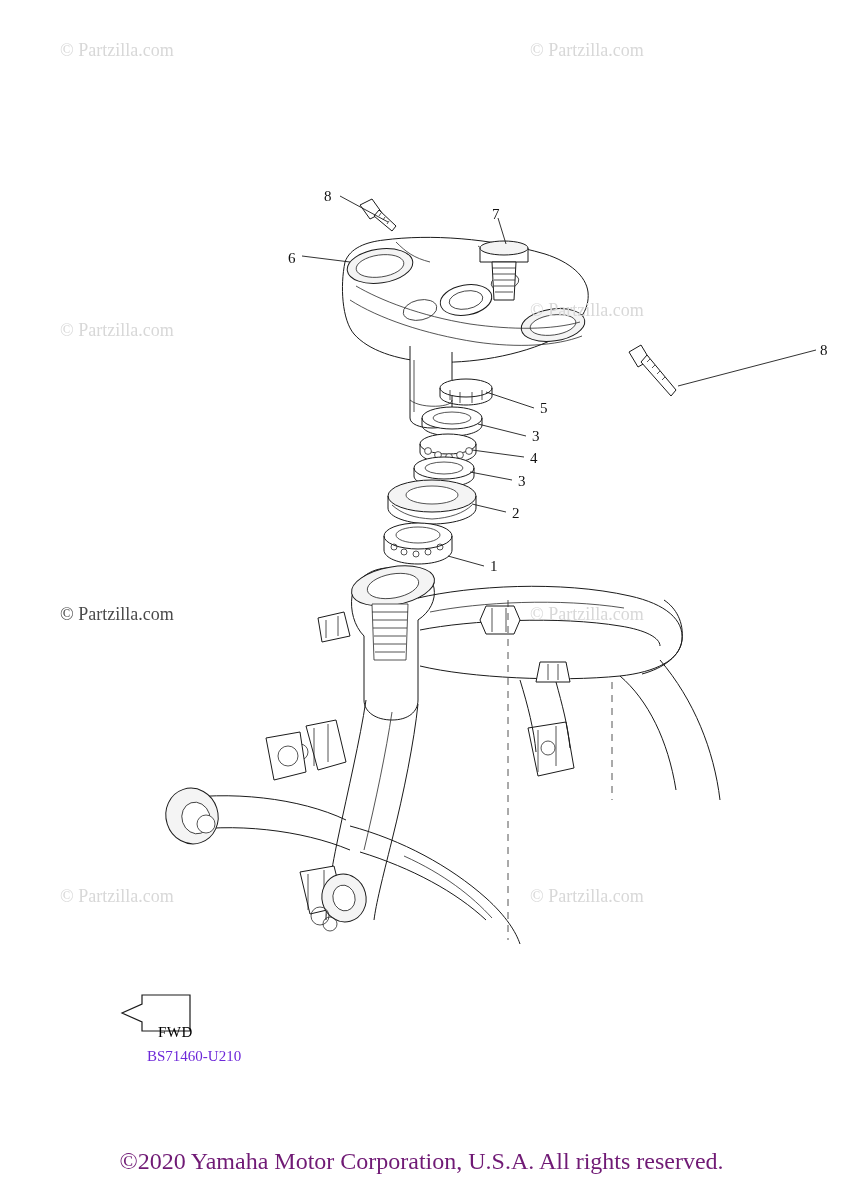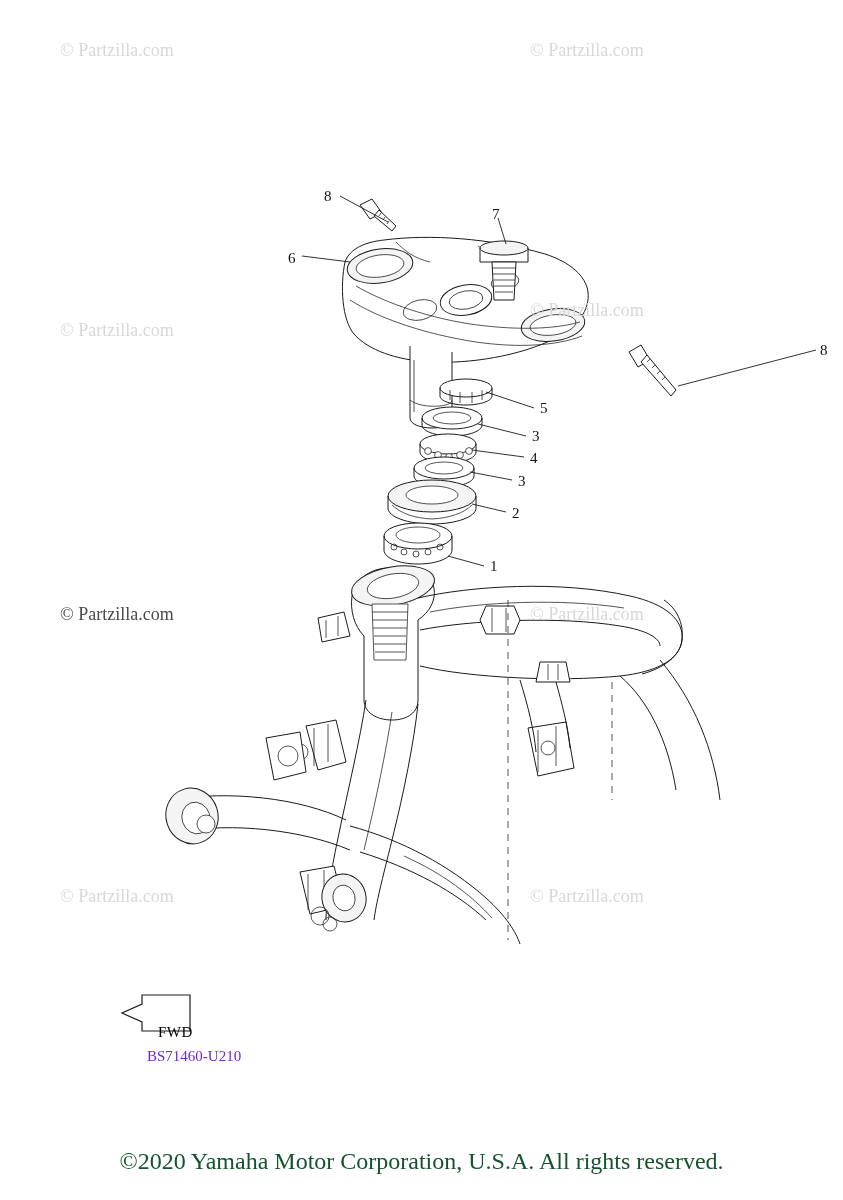--- a/index.html
+++ b/index.html
@@ -71,21 +71,21 @@
     margin-left: 29px;
   }
   #copyright {
     position: absolute;
     left: 0;
     top: 1148px;
     width: 843px;
     text-align: center;
     font-family: "Liberation Serif", serif;
     font-size: 24px;
-    color: #14532d;
+    color: #701a75;
   }
   .ln { stroke: #1b1b1b; stroke-width: 1; fill: none; }
   .ln-thin { stroke: #2a2a2a; stroke-width: 0.8; fill: none; }
   .ln-lead { stroke: #1b1b1b; stroke-width: 0.9; fill: none; }
   .fill-w { fill: #ffffff; }
   .fill-l { fill: #f4f4f4; }
 </style>
 </head>
 <body>
 

